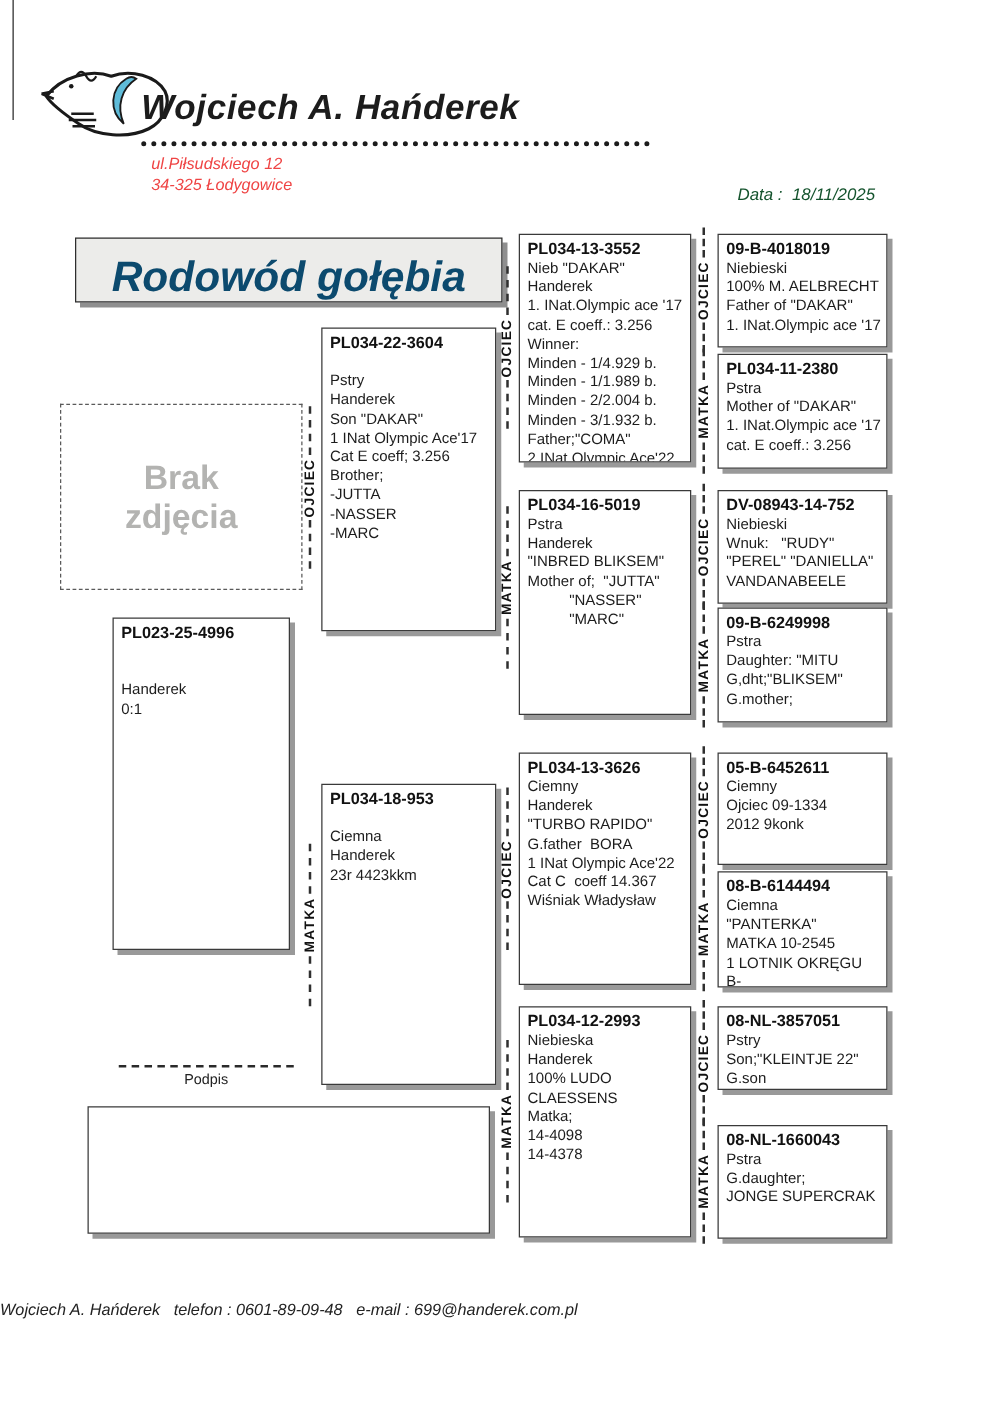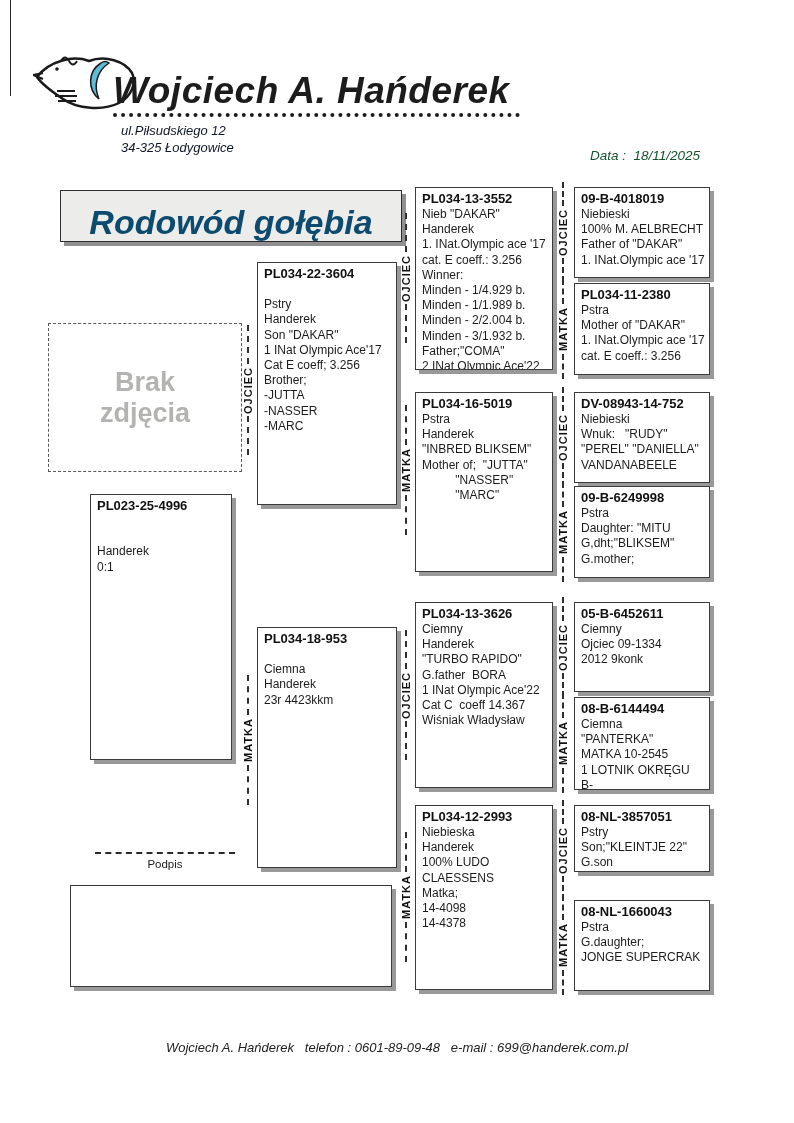--- a/index.html
+++ b/index.html
@@ -4,23 +4,23 @@
 <style>
   html,body{margin:0;padding:0;background:#fff;}
   #page{
     position:relative;width:794px;height:1123px;background:#ffffff;
     font-family:"Liberation Sans","DejaVu Sans",sans-serif;color:#1a1a1a;
     overflow:hidden;
   }
   .abs{position:absolute;}
   
   #corner-line{left:10px;top:0;height:96px;width:0;border-left:1.5px solid #2a2a2a;}
-  #owner-name{left:113px;top:70px;font-size:37px;font-weight:bold;font-style:italic;letter-spacing:.5px;color:#1c1c1c;white-space:nowrap;}
+  #owner-name{left:113px;top:70px;font-size:28px;font-weight:bold;font-style:italic;letter-spacing:.5px;color:#1c1c1c;white-space:nowrap;}
   #name-underline{left:113px;top:113px;width:407px;height:0;border-bottom:4px dotted #1c1c1c;}
-  .addr{left:121px;font-size:13px;font-style:italic;color:#0f172a;}
+  .addr{left:121px;font-size:13px;font-style:italic;color:#ef4444;}
   #addr1{top:123px;}
   #addr2{top:140px;}
   #date-row{left:590px;top:148px;font-size:13.5px;font-style:italic;color:#14532d;white-space:pre;}
   
   #title-box{
     left:60px;top:190px;width:340px;height:50px;background:#ececea;
     border:1.5px solid #2e2e2e;box-shadow:4px 4px 0 #8f8f8f;
     display:flex;align-items:center;justify-content:center;
   }
   #title-box .t{font-size:34px;font-weight:bold;font-style:italic;color:#0c4a6e;white-space:nowrap;margin-top:12px;}
@@ -42,21 +42,21 @@
   .vlabel .dash{flex:1;width:0;border-left:2.5px dashed #2f2f2f;}
   .vlabel .vtext{
     writing-mode:vertical-rl;transform:rotate(180deg);
     font-size:11px;font-weight:bold;letter-spacing:1px;color:#111;padding:3px 0;
   }
   
   #sig-line{left:95px;top:852px;width:140px;height:0;border-top:2px dashed #2a2a2a;}
   #sig-label{left:95px;top:858px;width:140px;text-align:center;font-size:11.5px;color:#222;}
   #blank-box{left:70px;top:885px;width:320px;height:100px;background:#fff;border:1.5px solid #3a3a3a;box-shadow:4px 4px 0 #999999;}
   
-  #footer{left:0;top:1040px;width:794px;text-align:center;font-size:13px;font-style:italic;color:#222;white-space:pre;}
+  #footer{left:0;top:1040px;width:794px;font-size:13px;font-style:italic;color:#222;white-space:pre;}
 </style>
 </head>
 <body>
 
 <div id="page">
 
   <div class="abs" id="corner-line"></div>
 
   <svg class="abs" style="left:33px;top:53px;" width="115" height="64" viewBox="0 0 115 64">
     <path d="M4 24 C 16 8, 40 2, 56 8 C 72 2, 92 8, 99 20 C 104 30, 98 44, 86 50 C 70 58, 44 56, 30 46 C 18 38, 8 30, 4 24 Z" fill="#ffffff" stroke="#1a1a1a" stroke-width="2.5" stroke-linejoin="round"></path>

